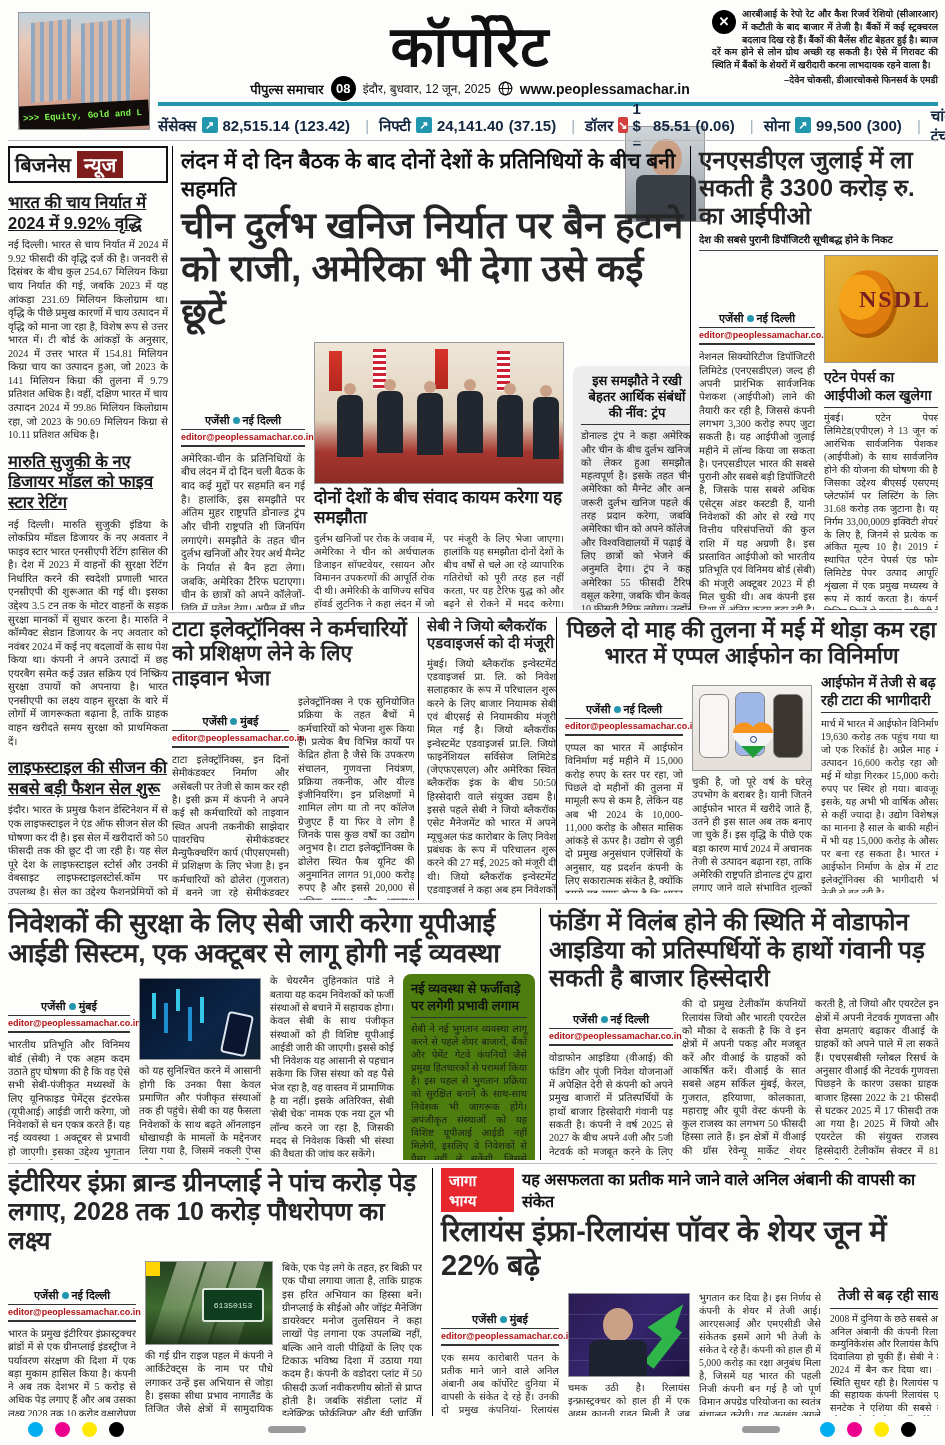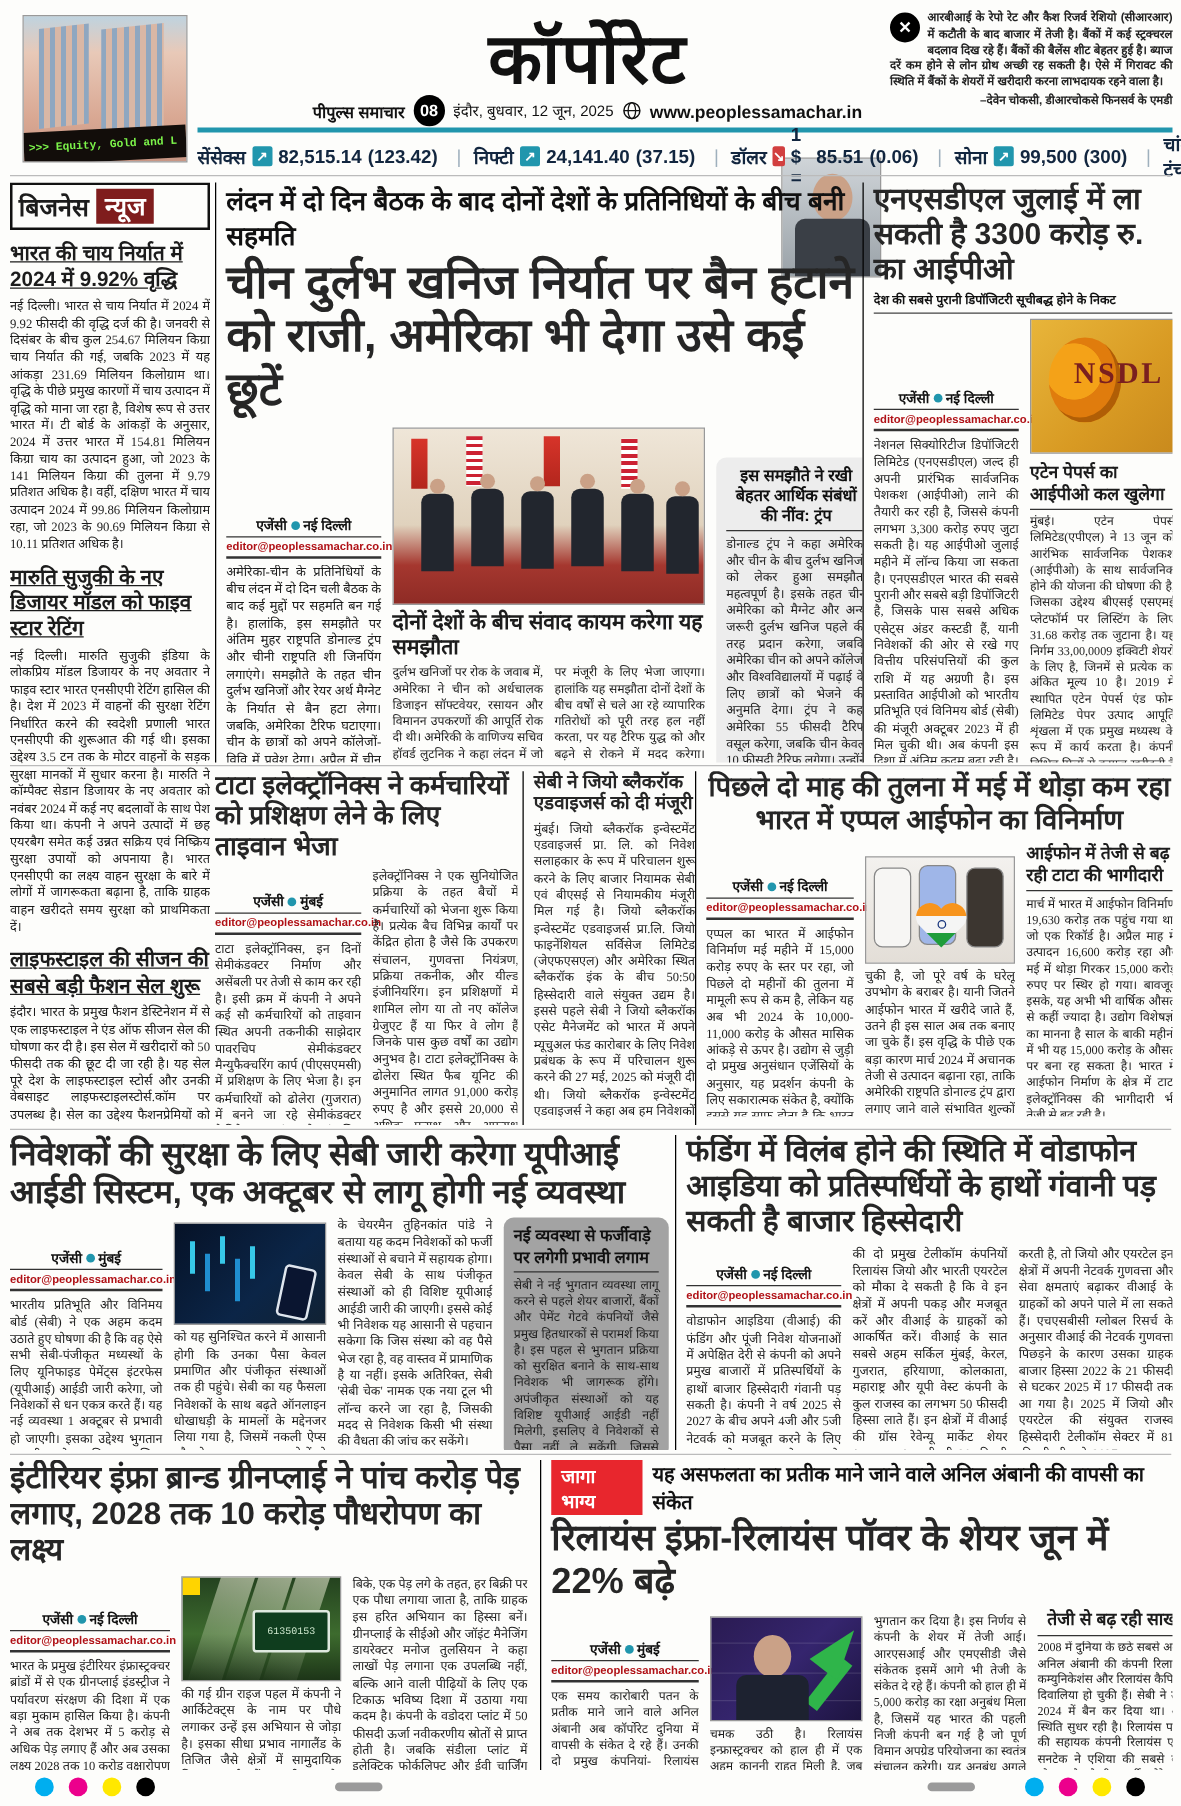--- a/index.html
+++ b/index.html
@@ -298,21 +298,21 @@
           <div class="candle" style="left:48px;top:28px;height:34px;background:#1f8ed0;"></div>
           <div class="candle" style="left:60px;top:18px;height:26px;"></div>
           <div class="ph-phone-hand"></div>
         </div>
         <div class="btxt clip" style="height:102px;font-size:10px;margin-top:4px;">को यह सुनिश्चित करने में आसानी होगी कि उनका पैसा केवल प्रमाणित और पंजीकृत संस्थाओं तक ही पहुंचे। सेबी का यह फैसला निवेशकों के साथ बढ़ते ऑनलाइन धोखाधड़ी के मामलों के मद्देनजर लिया गया है, जिसमें नकली ऐप्स और वेबसाइट्स बनाकर लोगों से पैसा वसूला जा रहा था। सेबी</div>
       </div>
       <div style="width:124px;flex:none;">
         <div class="btxt clip" style="height:192px;font-size:10px;">के चेयरमैन तुहिनकांत पांडे ने बताया यह कदम निवेशकों को फर्जी संस्थाओं से बचाने में सहायक होगा। केवल सेबी के साथ पंजीकृत संस्थाओं को ही विशिष्ट यूपीआई आईडी जारी की जाएगी। इससे कोई भी निवेशक यह आसानी से पहचान सकेगा कि जिस संस्था को वह पैसे भेज रहा है, वह वास्तव में प्रामाणिक है या नहीं। इसके अतिरिक्त, सेबी 'सेबी चेक' नामक एक नया टूल भी लॉन्च करने जा रहा है, जिसकी मदद से निवेशक किसी भी संस्था की वैधता की जांच कर सकेंगे।</div>
       </div>
       <div style="width:132px;flex:none;">
-        <div class="greybox clip" style="height:192px;background:#a3a3a3;">
+        <div class="greybox clip" style="height:192px;background:#4d7c0f;">
           <div class="boxhead">नई व्यवस्था से फर्जीवाड़े पर लगेगी प्रभावी लगाम</div>
           <div class="btxt" style="font-size:9.8px;">सेबी ने नई भुगतान व्यवस्था लागू करने से पहले शेयर बाजारों, बैंकों और पेमेंट गेटवे कंपनियों जैसे प्रमुख हितधारकों से परामर्श किया है। इस पहल से भुगतान प्रक्रिया को सुरक्षित बनाने के साथ-साथ निवेशक भी जागरूक होंगे। अपंजीकृत संस्थाओं को यह विशिष्ट यूपीआई आईडी नहीं मिलेगी, इसलिए वे निवेशकों से पैसा नहीं ले सकेंगी, जिससे धोखाधड़ी की संभावना में भारी कमी आएगी।</div>
         </div>
       </div>
     </div>
   </div>
 
   <div class="abs clip vrule" style="left:540px;top:908px;width:398px;height:252px;padding-left:8px;">
     <div class="headline" style="font-size:24px;">फंडिंग में विलंब होने की स्थिति में वोडाफोन आइडिया को प्रतिस्पर्धियों के हाथों गंवानी पड़ सकती है बाजार हिस्सेदारी</div>
     <div class="flexrow" style="margin-top:6px;">

